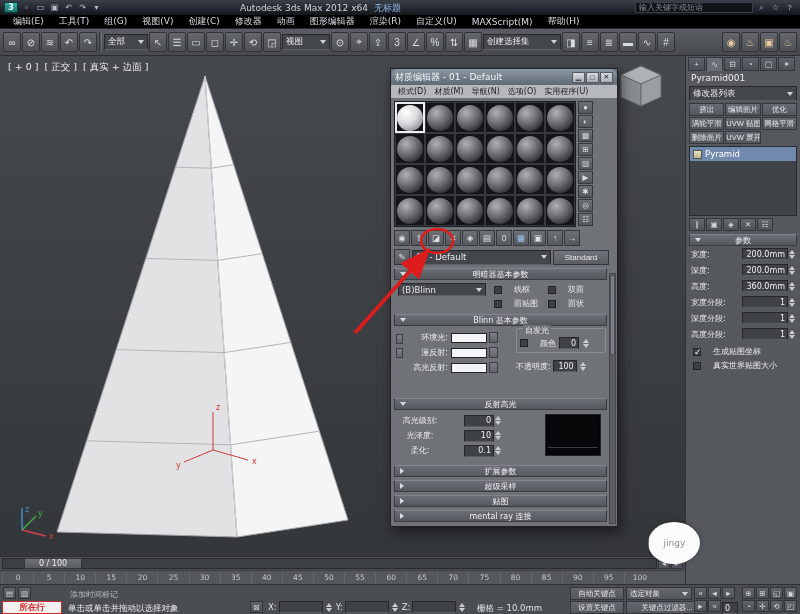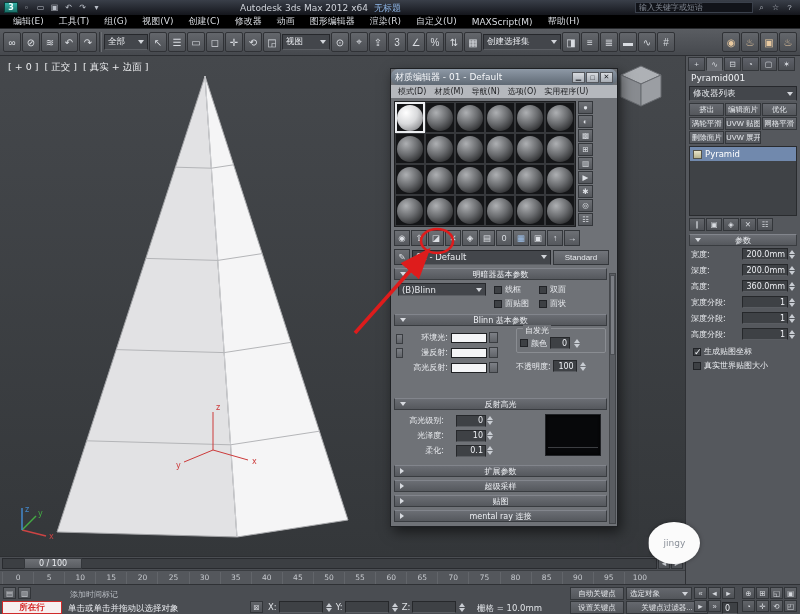--- a/index.html
+++ b/index.html
@@ -8,21 +8,21 @@
   .abs { position:absolute; }
 
   
   .caret { width:0; height:0; border-left:3.5px solid transparent; border-right:3.5px solid transparent; border-top:4px solid #d2d5da; display:inline-block; }
   .spin { display:inline-flex; flex-direction:column; justify-content:center; gap:1px; margin-left:1px; }
   .spin b { display:block; width:0; height:0; border-left:3px solid transparent; border-right:3px solid transparent; }
   .spin b.u { border-bottom:4px solid #c9cdd3; }
   .spin b.d { border-top:4px solid #c9cdd3; }
   .field { background:#3e4145; border:1px solid #26282b; border-bottom-color:#5a5d62; color:#edeff3; font-size:8px; height:12px; display:inline-flex; align-items:center; padding:0 2px; overflow:hidden; white-space:nowrap; }
   .combo { display:flex; align-items:center; justify-content:space-between; background:#43464b; border:1px solid #26282c; border-bottom-color:#5c5f64; color:#e9ebef; font-size:8.5px; padding:0 3px; white-space:nowrap; overflow:hidden; }
-  .chk { display:inline-flex; align-items:center; gap:3px; font-size:8px; color:#e8eaee; white-space:nowrap; }
+  .chk { display:inline-flex; align-items:center; gap:12px; font-size:8px; color:#e8eaee; white-space:nowrap; }
   .chk .box { width:8px; height:8px; background:#3d4044; border:1px solid #212327; display:inline-block; position:relative; flex:none; }
   .chk.checked .box:after { content:"✓"; position:absolute; left:0; top:-2px; font-size:9px; color:#f0f2f6; }
   .r-hdr { height:12px; background:linear-gradient(#6b6e74,#55585d); border:1px solid #393c40; border-top-color:#82858c; color:#eef0f4; font-size:8px; display:flex; align-items:center; justify-content:center; position:relative; }
   .r-arr { position:absolute; left:5px; width:0; height:0; }
   .r-arr.open { border-left:3px solid transparent; border-right:3px solid transparent; border-top:4px solid #d8dbe0; }
   .r-arr.closed { border-top:3px solid transparent; border-bottom:3px solid transparent; border-left:4px solid #d8dbe0; }
 
   
   #titlebar { left:0; top:0; width:800px; height:15px; background:linear-gradient(#3a3f49,#14161c); display:flex; align-items:center; padding:0 4px; gap:2px; }
   #logo { width:14px; height:11px; background:linear-gradient(#35b3a9,#1a6f68); border:1px solid #0c3d39; color:#eafffd; font-size:8px; font-weight:bold; display:flex; align-items:center; justify-content:center; flex:none; }
@@ -149,21 +149,21 @@
   #si-group legend, #si-title { position:absolute; top:-4px; left:6px; background:#6f7277; padding:0 2px; font-size:8px; color:#e8eaee; }
   #si-inner { display:flex; align-items:center; gap:3px; }
   #si-field { width:20px; }
   #op-row { margin-top:7px; display:flex; align-items:center; gap:2px; }
   #op-row .lab { color:#e8eaee; }
   #op-field { width:24px; }
 
   #sp-body { height:52px; position:relative; font-size:8px; }
   #sp-rows { position:absolute; left:2px; top:3px; }
   .sprow { height:15px; display:flex; align-items:center; }
-  .splab { width:48px; text-align:right; margin-right:12px; color:#e8eaee; }
+  .splab { width:48px; text-align:center; margin-right:20px; color:#e8eaee; }
   .spfield { width:30px; }
   .spfield span { flex:1; text-align:right; }
   #sp-graph { position:absolute; right:6px; top:4px; width:56px; height:42px; background:#07080a; border:1px solid #212327; box-shadow:inset 0 0 3px #000; }
   #sp-graph:after { content:""; position:absolute; left:2px; right:2px; bottom:7px; height:1px; background:#3c3e42; }
 
   
   #annotation { position:absolute; left:0; top:0; z-index:99; pointer-events:none; }
 </style>
 </head>
 <body>

